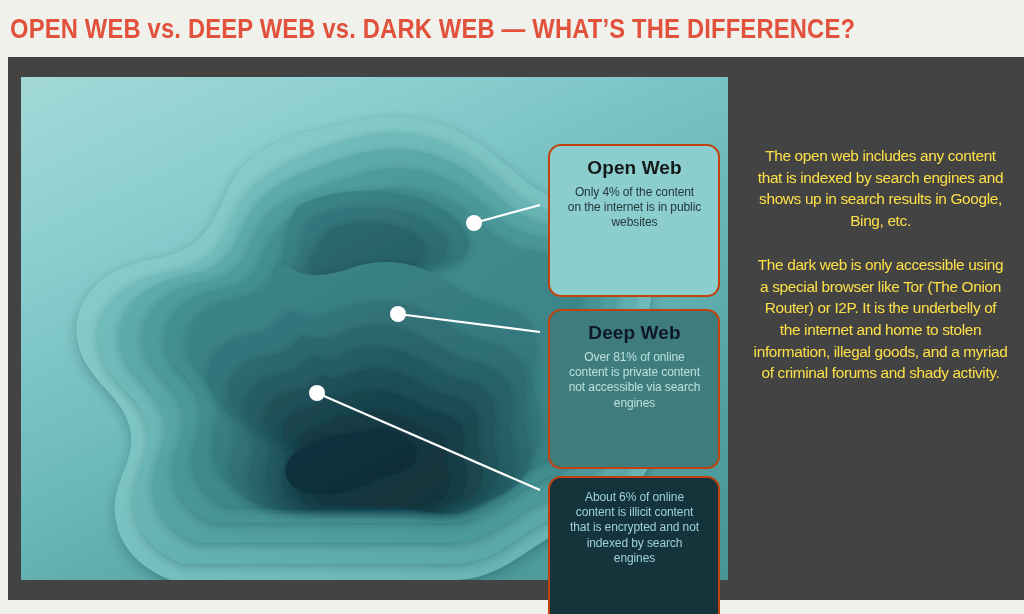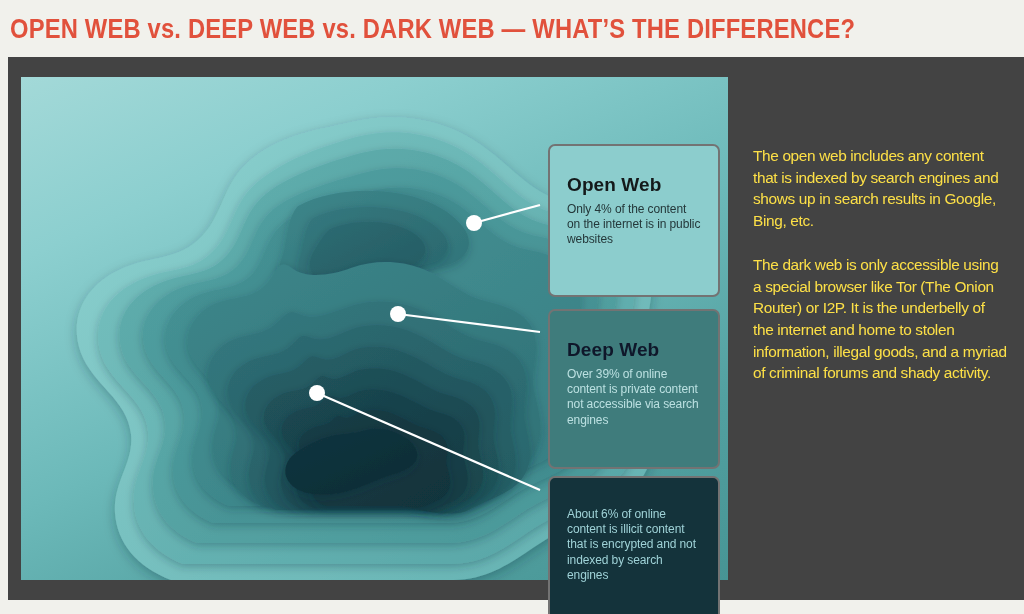--- a/index.html
+++ b/index.html
@@ -12,20 +12,21 @@
     height: 614px;
     overflow: hidden;
     font-family: "Liberation Sans", sans-serif;
   }
 
   #page {
     position: relative;
     width: 1024px;
     height: 614px;
     background: #f1f1ec;
+    text-align: center;
   }
 
   
   #title {
     position: absolute;
     left: 10px;
     top: 8px;
     width: 1000px;
     height: 42px;
     display: flex;
@@ -76,23 +77,23 @@
     top: 0;
     width: 1016px;
     height: 543px;
     pointer-events: none;
   }
 
   
   .callout {
     position: absolute;
     box-sizing: border-box;
-    border: 2px solid #737373;
-    border-radius: 7px;
-    padding: 29px 16px 14px 17px;
+    border: 2px solid #c2410c;
+    border-radius: 13px;
+    padding: 12px 16px 14px 17px;
   }
   .callout h3 {
     margin: 0 0 7px 0;
     font-family: "Liberation Sans Narrow", "Liberation Sans", sans-serif;
     font-weight: bold;
     font-size: 19px;
     line-height: 1.05;
     letter-spacing: 0.1px;
   }
   .callout p {
@@ -283,21 +284,21 @@
       <circle cx="309" cy="336" r="8" fill="#ffffff"></circle>
     </svg>
 
     <div class="callout" id="callout-open">
       <h3>Open Web</h3>
       <p>Only 4% of the content on the internet is in public websites</p>
     </div>
 
     <div class="callout" id="callout-deep">
       <h3>Deep Web</h3>
-      <p>Over 39% of online content is private content not accessible via search engines</p>
+      <p>Over 81% of online content is private content not accessible via search engines</p>
     </div>
 
     <div class="callout" id="callout-dark">
       <p>About 6% of online content is illicit content that is encrypted and not indexed by search engines</p>
     </div>
 
     <div id="body-column">
       <p>The open web includes any content that is indexed by search engines and shows up in search results in Google, Bing, etc.</p>
       <p>The dark web is only accessible using a special browser like Tor (The Onion Router) or I2P. It is the underbelly of the internet and home to stolen information, illegal goods, and a myriad of criminal forums and shady activity.</p>
     </div>

